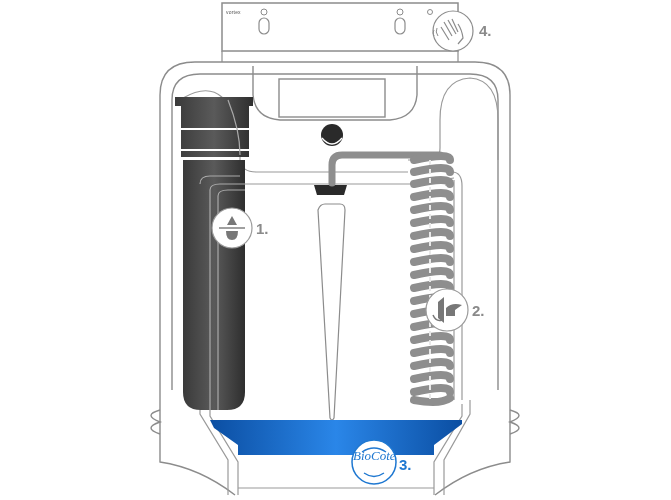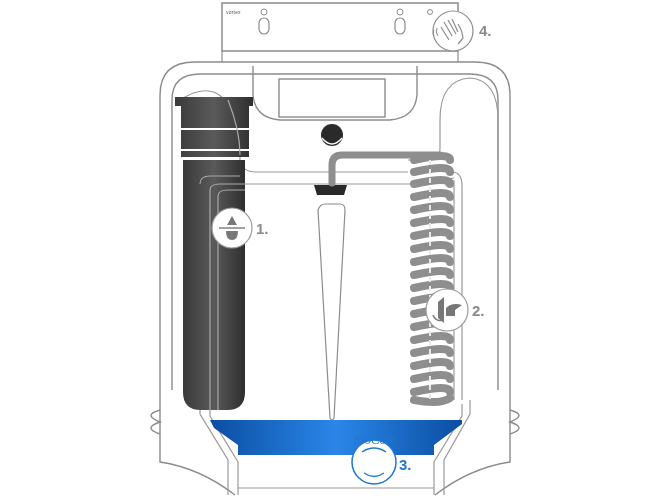--- a/index.html
+++ b/index.html
@@ -1,21 +1,21 @@
 <!DOCTYPE html>
 <html><head>
 <meta charset="utf-8">
 <style>
   html, body { margin:0; padding:0; background:#ffffff; }
   body { width:671px; height:500px; position:relative; overflow:hidden; font-family:"Liberation Sans", sans-serif; }
   #stage { position:absolute; left:0; top:0; width:671px; height:500px; }
   .callout-num { position:absolute; font-family:"Liberation Sans", sans-serif; font-weight:bold; font-size:15px; color:#8a8a8a; }
   .callout-num.blue { color:#1f78d1; }
   .brand { position:absolute; left:226px; top:9px; font-size:5px; color:#555; font-family:"Liberation Sans", sans-serif; letter-spacing:0.2px; }
-  .biocote-text { position:absolute; left:353px; top:432px; font-family:"Liberation Serif", serif; font-style:italic; font-size:13px; color:#1f78d1; }
+  .biocote-text { position:absolute; left:353px; top:448px; font-family:"Liberation Serif", serif; font-style:italic; font-size:13px; color:#1f78d1; }
 </style>
 </head>
 <body>
 
 <div id="stage">
 <svg width="671" height="500" viewBox="0 0 671 500" xmlns="http://www.w3.org/2000/svg">
   <defs>
     <linearGradient id="cylGrad" x1="0" x2="1" y1="0" y2="0">
       <stop offset="0" stop-color="#3a3a3a"></stop>
       <stop offset="0.5" stop-color="#5a5a5a"></stop>

